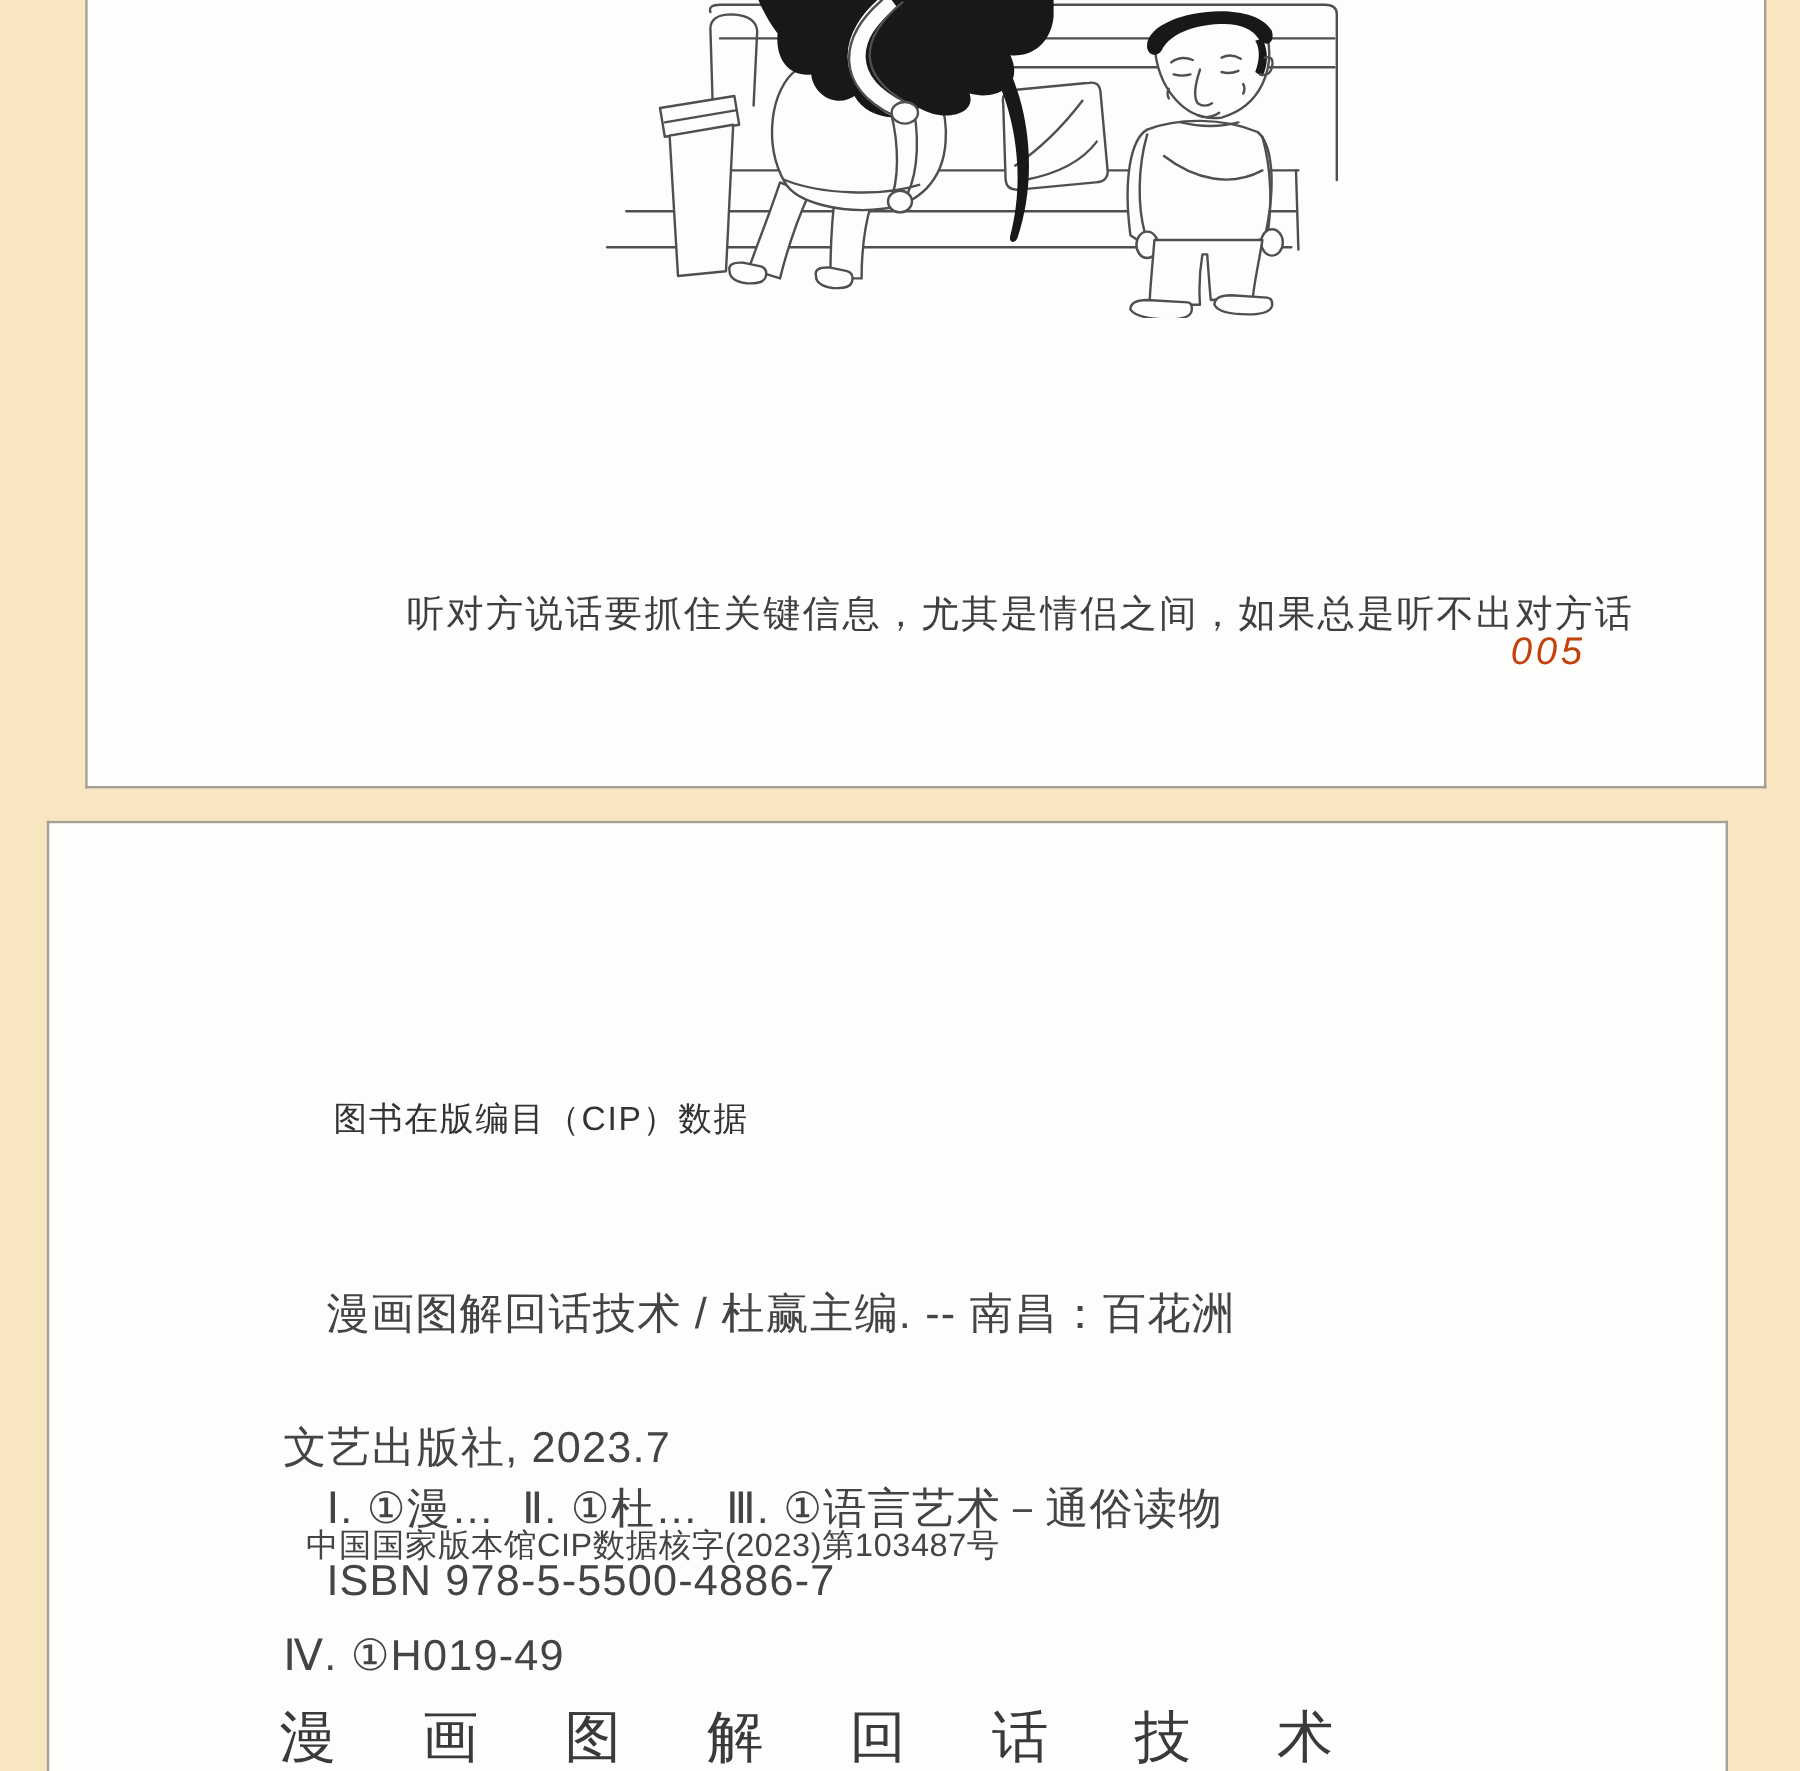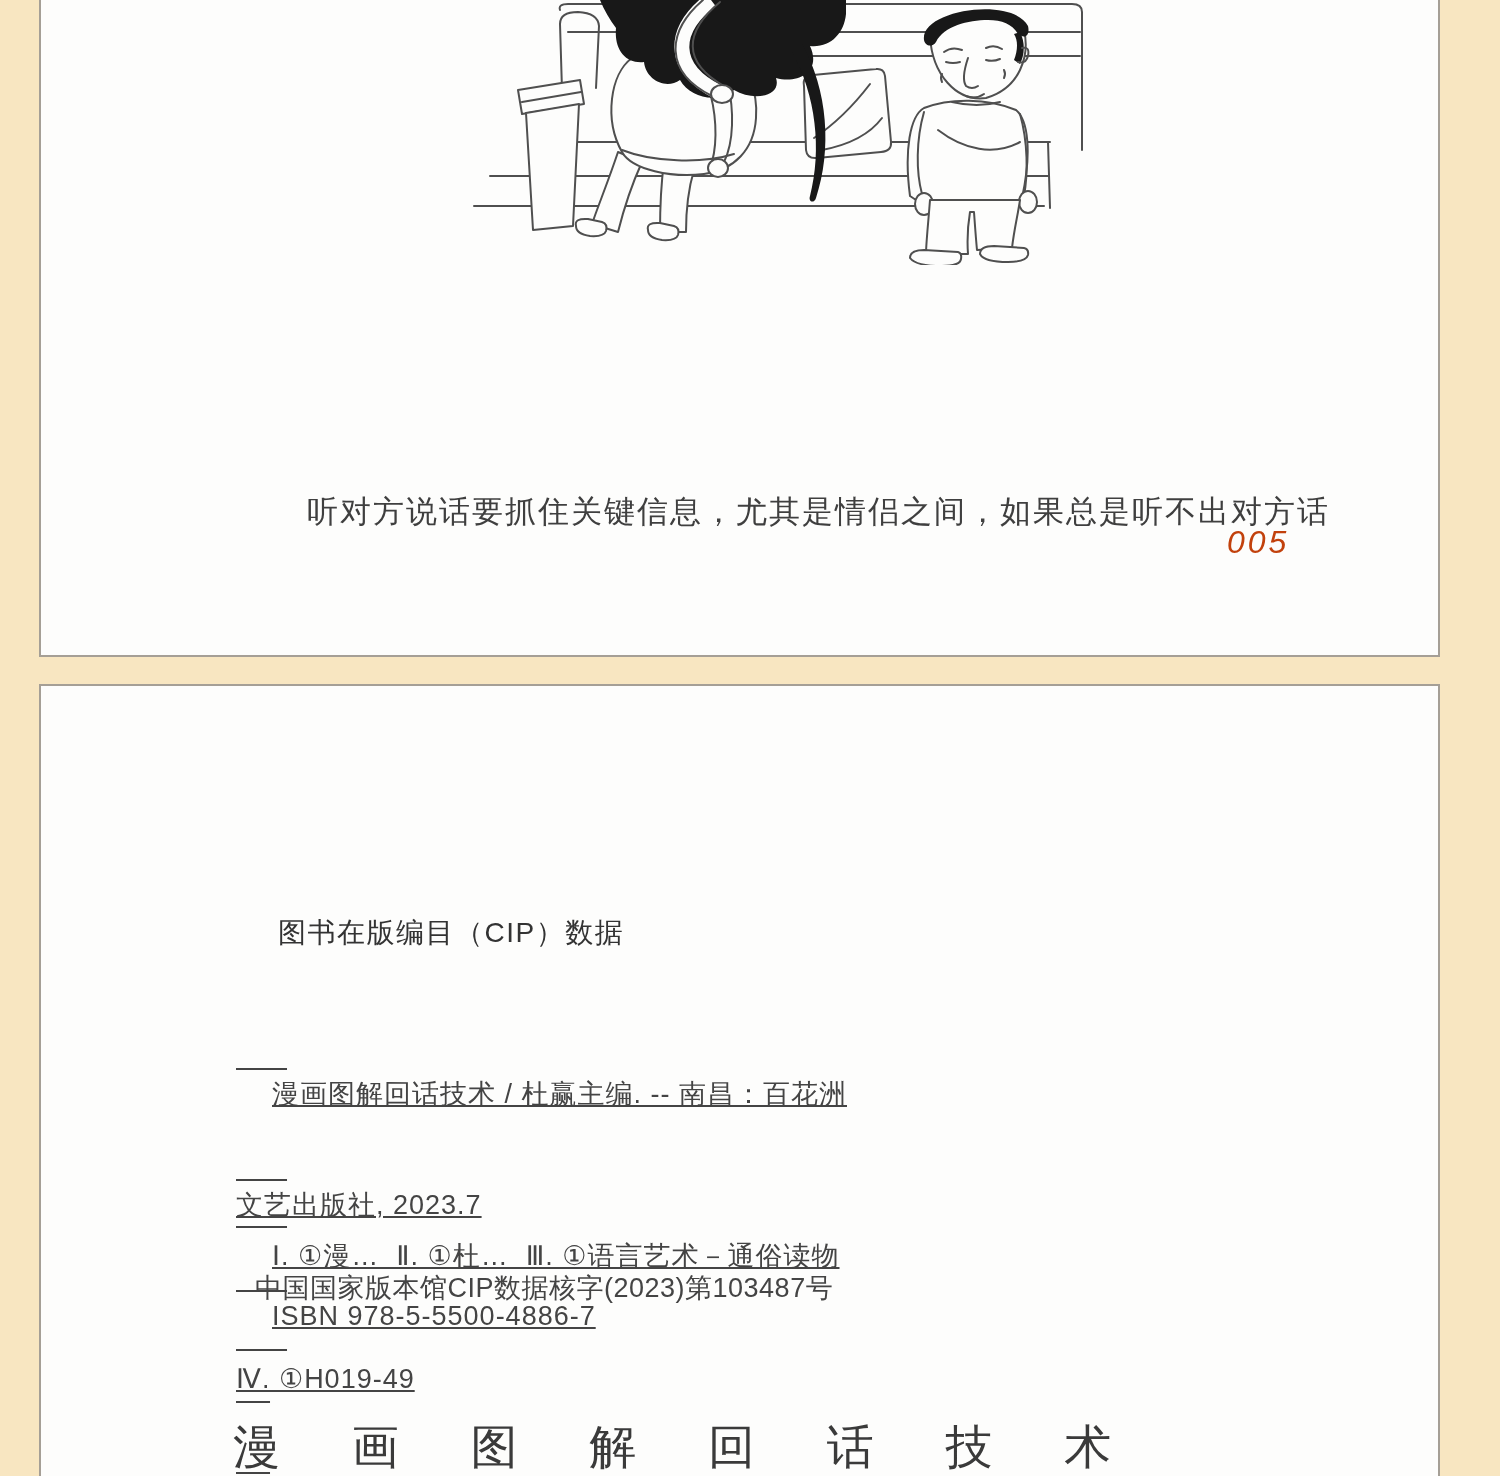--- a/index.html
+++ b/index.html
@@ -12,21 +12,21 @@
   }
   .canvas{position:absolute;inset:0;}
   .scan-page{
     position:absolute;
     left:39px;
     width:1401px;
     background:#fdfdfc;
     border:2px solid #a59f96;
     box-sizing:border-box;
   }
-  .page-1{top:0;height:657px;border-top:none;}
+  .page-1{top:0;height:657px;border-top:none;margin-left:32px;}
   .page-2{top:684px;height:800px;border-bottom:none;}
 
   
   .illustration{
     position:absolute;left:431px;top:0;width:620px;height:265px;
   }
   .paragraph{
     position:absolute;left:212px;top:344px;
     font-size:31px;line-height:67px;letter-spacing:2px;
     color:#3f3f3f;white-space:pre;
@@ -37,21 +37,21 @@
     font-size:32px;letter-spacing:3px;color:#c2410c;font-style:italic;
   }
 
   
   .cip-heading{
     position:absolute;left:237px;top:228px;margin:0;
     font-size:28px;font-weight:normal;letter-spacing:1.5px;color:#333;
   }
   .cip-block{
     position:absolute;left:195px;
-    font-size:27px;color:#444;letter-spacing:1px;white-space:pre;text-decoration:underline;
+    font-size:36px;color:#444;letter-spacing:1px;white-space:pre;
   }
   .info-block{top:316px;line-height:37px;}
   .class-block{top:468px;line-height:41px;}
   .cip-line.indent{padding-left:36px;}
   .cip-record{
     position:absolute;left:214px;top:584px;
     font-size:27px;color:#444;letter-spacing:0.5px;white-space:pre;
   }
   .book-title{
     position:absolute;left:192px;top:730px;margin:0;

